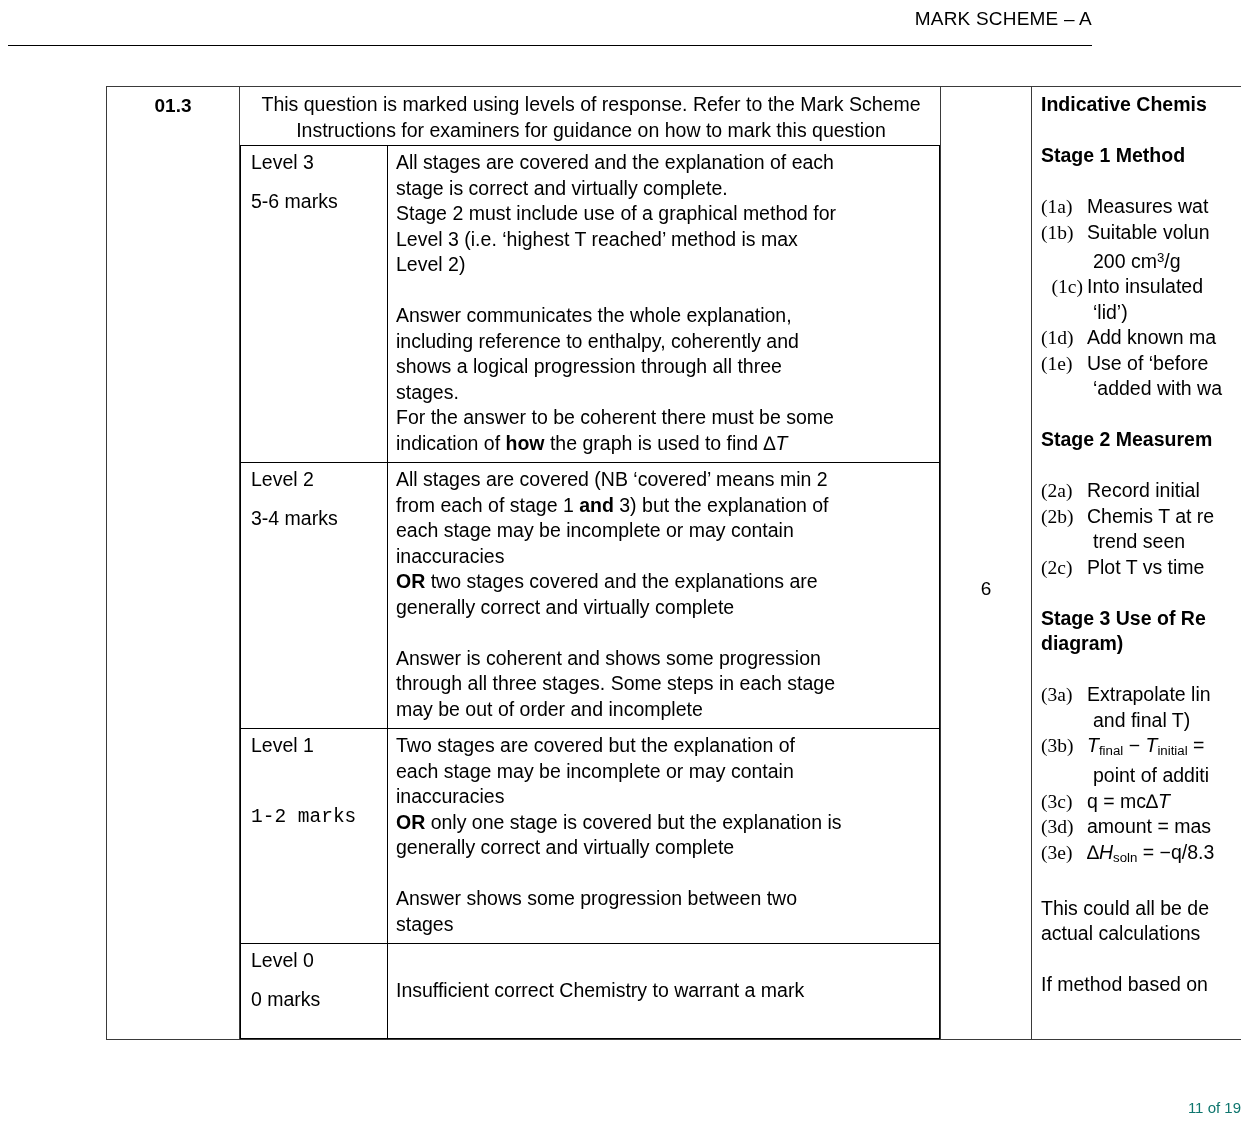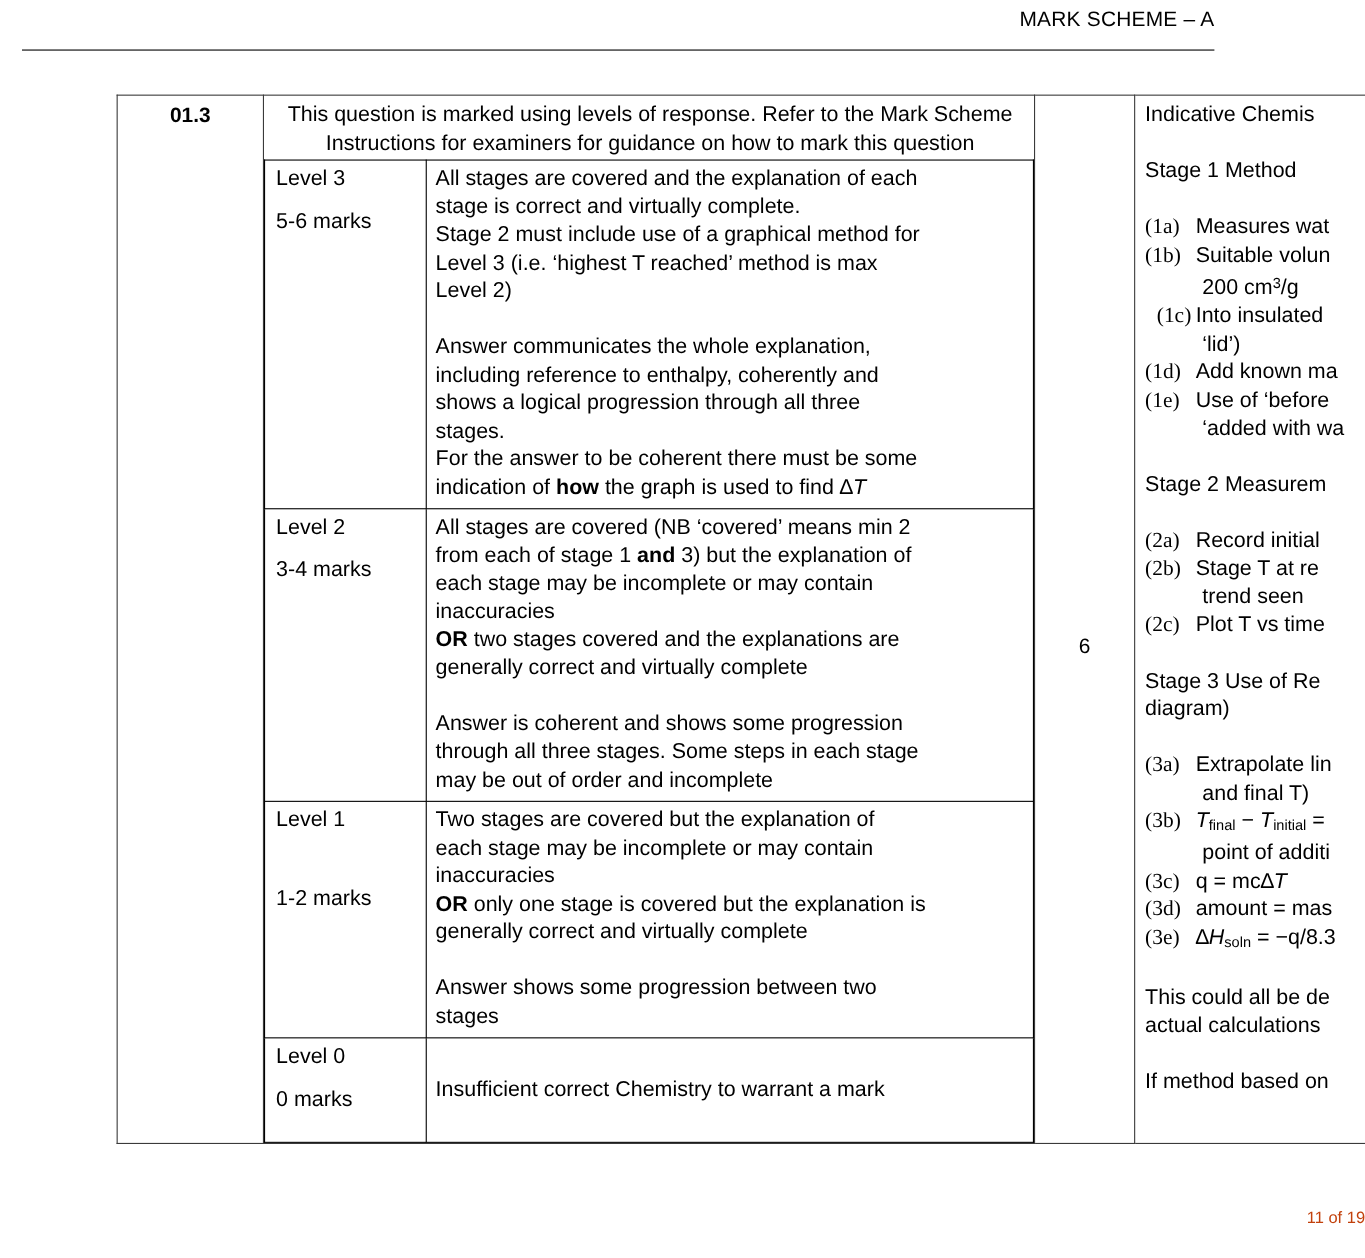--- a/index.html
+++ b/index.html
@@ -13,21 +13,21 @@
     font-family: "Liberation Sans", sans-serif;
     color: #000000;
     position: relative;
     overflow: hidden;
   }
 
   
   .page-header {
     position: absolute;
     top: 0;
-    left: 12px;
+    left: 0;
     width: 1092px;
     height: 52px;
   }
   .header-title {
     position: absolute;
     right: 0;
     top: 7px;
     font-size: 19px;
     letter-spacing: 0.2px;
     white-space: nowrap;
@@ -94,21 +94,21 @@
   .lvl-label { width: 146px; }
   .lvl-desc  { width: auto; }
 
   .lvl-label-inner {
     font-size: 19.5px;
     line-height: 25.5px;
     padding: 4px 4px 6px 10px;
   }
   .lvl-label-inner .marks-line { margin-top: 13px; }
   .lvl-label-inner.spread      { padding-bottom: 4px; }
-  .lvl-label-inner.spread .marks-line { margin-top: 46px; }
+  .lvl-label-inner.spread .marks-line { margin-top: 46px; font-family: Liberation Mono, monospace; }
 
   .lvl-desc-inner {
     font-size: 19.5px;
     line-height: 25.5px;
     padding: 4px 6px 6px 8px;
   }
   .lvl-desc-inner.centered {
     padding-top: 34px;
     padding-bottom: 34px;
   }
@@ -123,40 +123,40 @@
   }
 
   
   .guide {
     font-size: 19.5px;
     line-height: 25.5px;
     padding: 5px 0 6px 9px;
     white-space: nowrap;
     overflow: hidden;
   }
-  .guide b { font-weight: normal; }
+  .guide b { font-weight: bold; }
   .guide .sp { height: 25.5px; }
   .guide .hang {
     padding-left: 52px;
   }
   .guide .itemrow { white-space: nowrap; }
   .guide .tag { display: inline-block; width: 46px; font-family: Liberation Serif, serif; }
   .guide .tag.narrow { width: 46px; text-align: right; padding-right: 4px; box-sizing: border-box;}
 
   sub { font-size: 0.68em; vertical-align: -0.22em; }
   sup { font-size: 0.68em; vertical-align: 0.42em; }
   i  { font-style: italic; }
 
   
   .page-footer {
     position: absolute;
     right: 0px;
     top: 1098px;
     font-size: 15px;
-    color: #c2410c;
+    color: #0f766e;
     line-height: 20px;
     white-space: nowrap;
   }
 </style>
 </head>
 <body>
 
 <div class="page-header">
   <div class="header-title">MARK SCHEME – A</div>
   <div class="header-rule"></div>
@@ -280,21 +280,21 @@
           <div class="itemrow hang">‘lid’)</div>
           <div class="itemrow"><span class="tag">(1d)</span><span>Add known ma</span></div>
           <div class="itemrow"><span class="tag">(1e)</span><span>Use of ‘before</span></div>
           <div class="itemrow hang">‘added with wa</div>
 
           <div class="sp"></div>
           <div><b>Stage 2 Measurem</b></div>
           <div class="sp"></div>
 
           <div class="itemrow"><span class="tag">(2a)</span><span>Record initial </span></div>
-          <div class="itemrow"><span class="tag">(2b)</span><span>Stage T at re</span></div>
+          <div class="itemrow"><span class="tag">(2b)</span><span>Chemis T at re</span></div>
           <div class="itemrow hang">trend seen</div>
           <div class="itemrow"><span class="tag">(2c)</span><span>Plot T vs time</span></div>
 
           <div class="sp"></div>
           <div><b>Stage 3 Use of Re</b></div>
           <div><b>diagram)</b></div>
           <div class="sp"></div>
 
           <div class="itemrow"><span class="tag">(3a)</span><span>Extrapolate lin</span></div>
           <div class="itemrow hang">and final T)</div>

